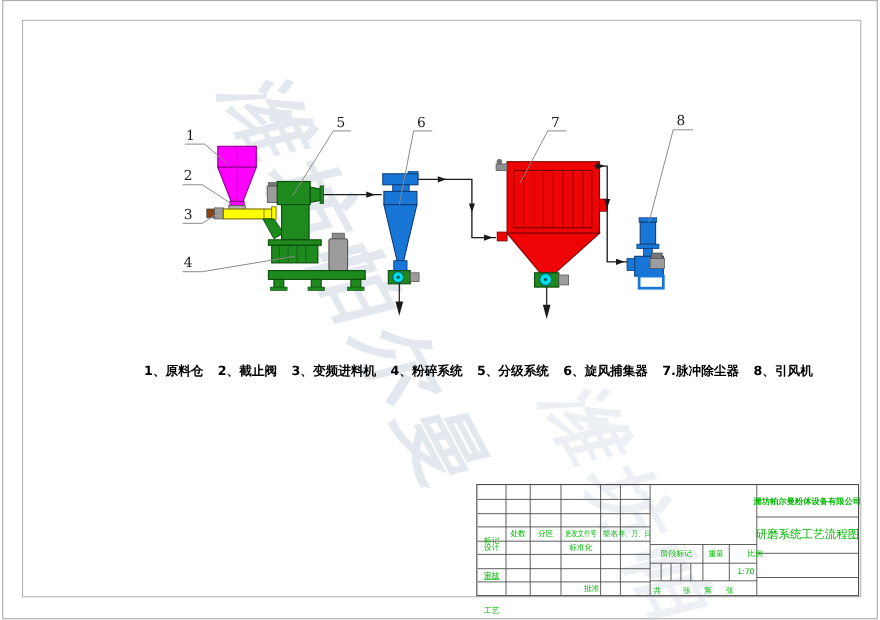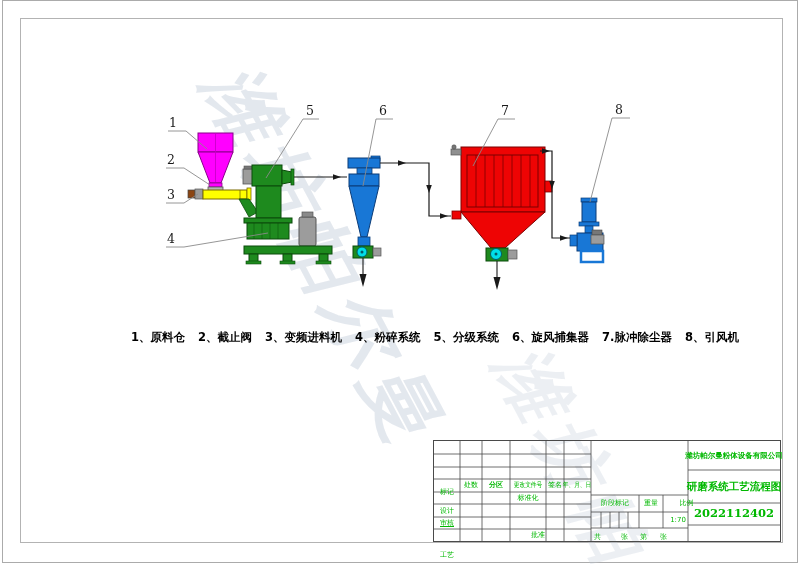--- a/index.html
+++ b/index.html
@@ -18,21 +18,21 @@
   .legend{position:absolute;z-index:3;left:131px;top:330px;display:flex;gap:13px;
           font-size:11.5px;font-weight:bold;color:#000;white-space:nowrap;}
   
   .tblock{position:absolute;z-index:4;left:433px;top:440px;width:348px;height:102px;
           border:1px solid #4a4a4a;box-sizing:border-box;}
   .tblock svg{position:absolute;left:0;top:0;}
   .tcell{position:absolute;display:flex;align-items:center;justify-content:center;
          font-size:7px;white-space:nowrap;line-height:1;}
   .sq{transform:scaleX(.82);}
   .tb-company{font-size:7.5px;font-weight:bold;}
-  .tb-title{font-size:10.5px;font-weight:bold;text-align:right;}
+  .tb-title{font-size:10.5px;font-weight:normal;text-align:right;}
   .tb-number{font-size:11.5px;font-weight:bold;font-family:"DejaVu Serif","Liberation Serif",serif;}
   .sheetrow{position:absolute;font-size:7px;}
 </style>
 </head>
 <body>
 
 <div class="page">
   <div class="outer-edge"></div>
   <div class="frame"></div>
 
@@ -212,34 +212,33 @@
         <line x1="185" y1="71" x2="185" y2="87"></line>
           <line x1="194" y1="71" x2="194" y2="87"></line>
         <line x1="254" y1="0" x2="254" y2="100"></line>
         <line x1="254" y1="29" x2="346" y2="29"></line>
           <line x1="254" y1="62" x2="346" y2="62"></line>
         <line x1="254" y1="84" x2="346" y2="84"></line>
       </g>
     </svg>
     <div class="tcell" style="left:0;top:38px;width:26px;height:27px;">标记</div>
     <div class="tcell" style="left:26px;top:38px;width:22px;height:13px;">处数</div>
-    <div class="tcell" style="left:48px;top:38px;width:28px;height:13px;font-weight:bold;">分区</div>
+    <div class="tcell" style="left:48px;top:38px;width:28px;height:13px;">分区</div>
     <div class="tcell sq" style="left:76px;top:38px;width:36px;height:13px;">更改文件号</div>
     <div class="tcell" style="left:112px;top:38px;width:18px;height:13px;">签名</div>
     <div class="tcell sq" style="left:128px;top:38px;width:30px;height:13px;">年、月、日</div>
-    <div class="tcell" style="left:0;top:64px;width:26px;height:12px;">设计</div>
+    <div class="tcell" style="left:0;top:51px;width:26px;height:12px;">设计</div>
     <div class="tcell" style="left:76px;top:51px;width:36px;height:12px;">标准化</div>
     <div class="tcell" style="left:0;top:76px;width:26px;height:12px;text-decoration:underline;">审核</div>
     <div class="tcell" style="left:0;top:88px;width:26px;height:12px;margin-top:20px;">工艺</div>
     <div class="tcell" style="left:76px;top:88px;width:56px;height:12px;">批准</div>
     <div class="tcell" style="left:157px;top:54px;width:48px;height:17px;">阶段标记</div>
     <div class="tcell" style="left:205px;top:54px;width:24px;height:17px;text-align:right;">重量</div>
     <div class="tcell" style="left:240px;top:54px;width:25px;height:17px;">比例</div>
     <div class="tcell" style="left:229px;top:71px;width:30px;height:16px;">1:70</div>
     <div class="sheetrow" style="left:160px;top:91px;">共</div>
     <div class="sheetrow" style="left:187px;top:91px;">张</div>
     <div class="sheetrow" style="left:206px;top:91px;">第</div>
     <div class="sheetrow" style="left:226px;top:91px;">张</div>
     <div class="tcell tb-company" style="left:254px;top:0;width:92px;height:29px;">潍坊帕尔曼粉体设备有限公司</div>
     <div class="tcell tb-title" style="left:254px;top:29px;width:92px;height:33px;">研磨系统工艺流程图</div>
-    <div class="tcell tb-number" style="left:254px;top:62px;width:92px;height:22px;">2022112402</div>
   </div>
 </div>
 
 </body></html>

